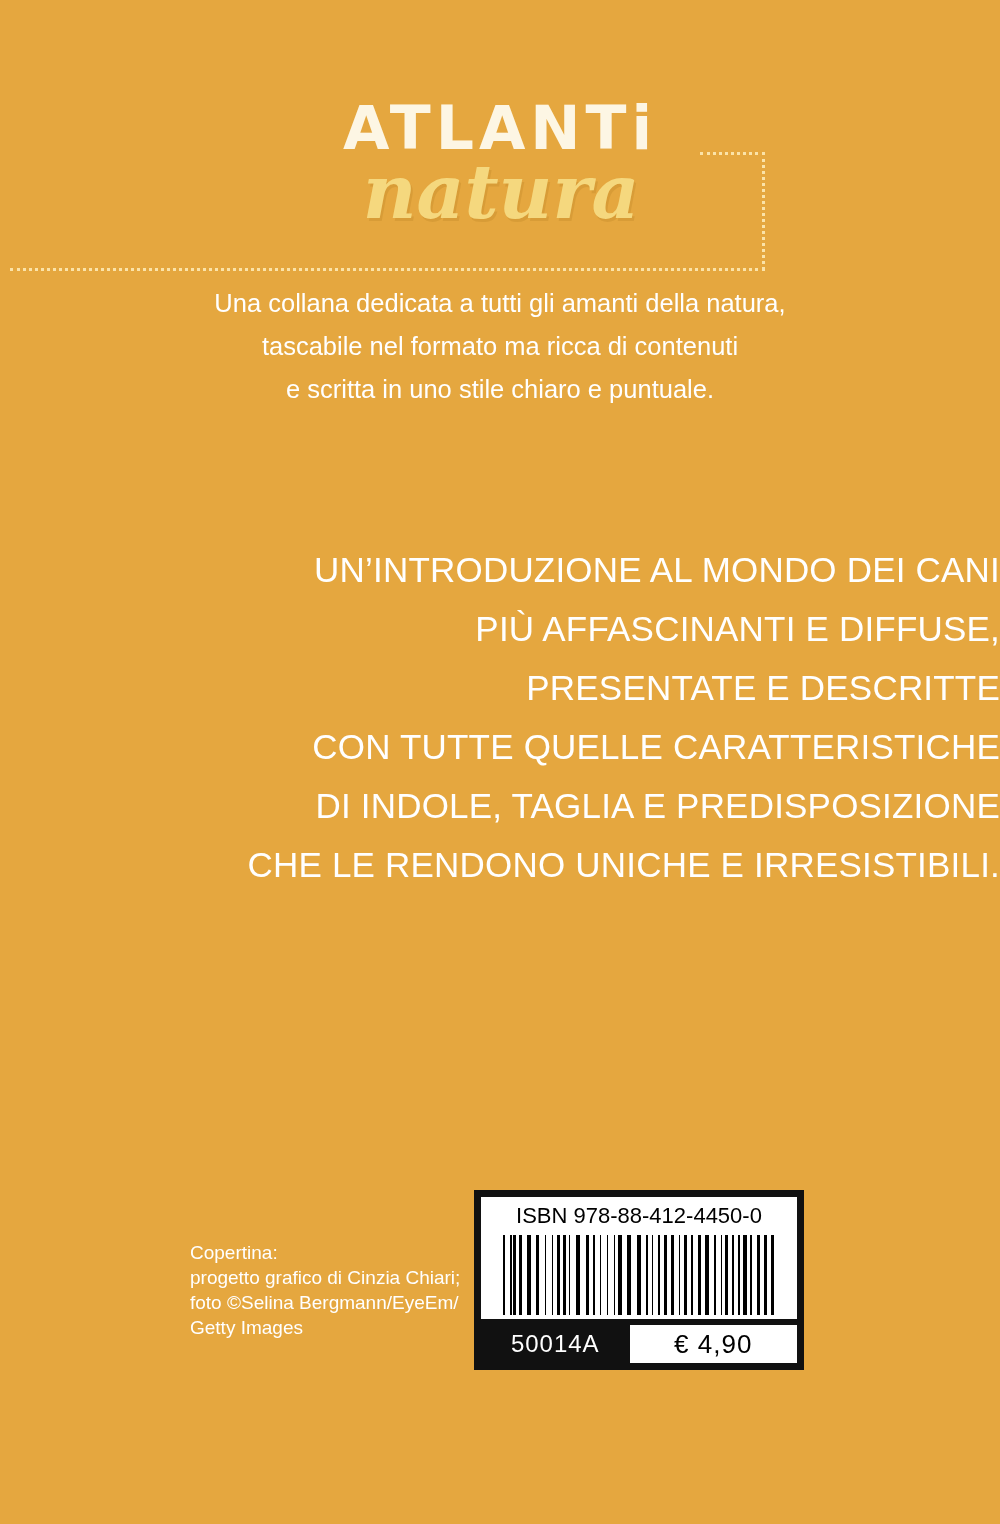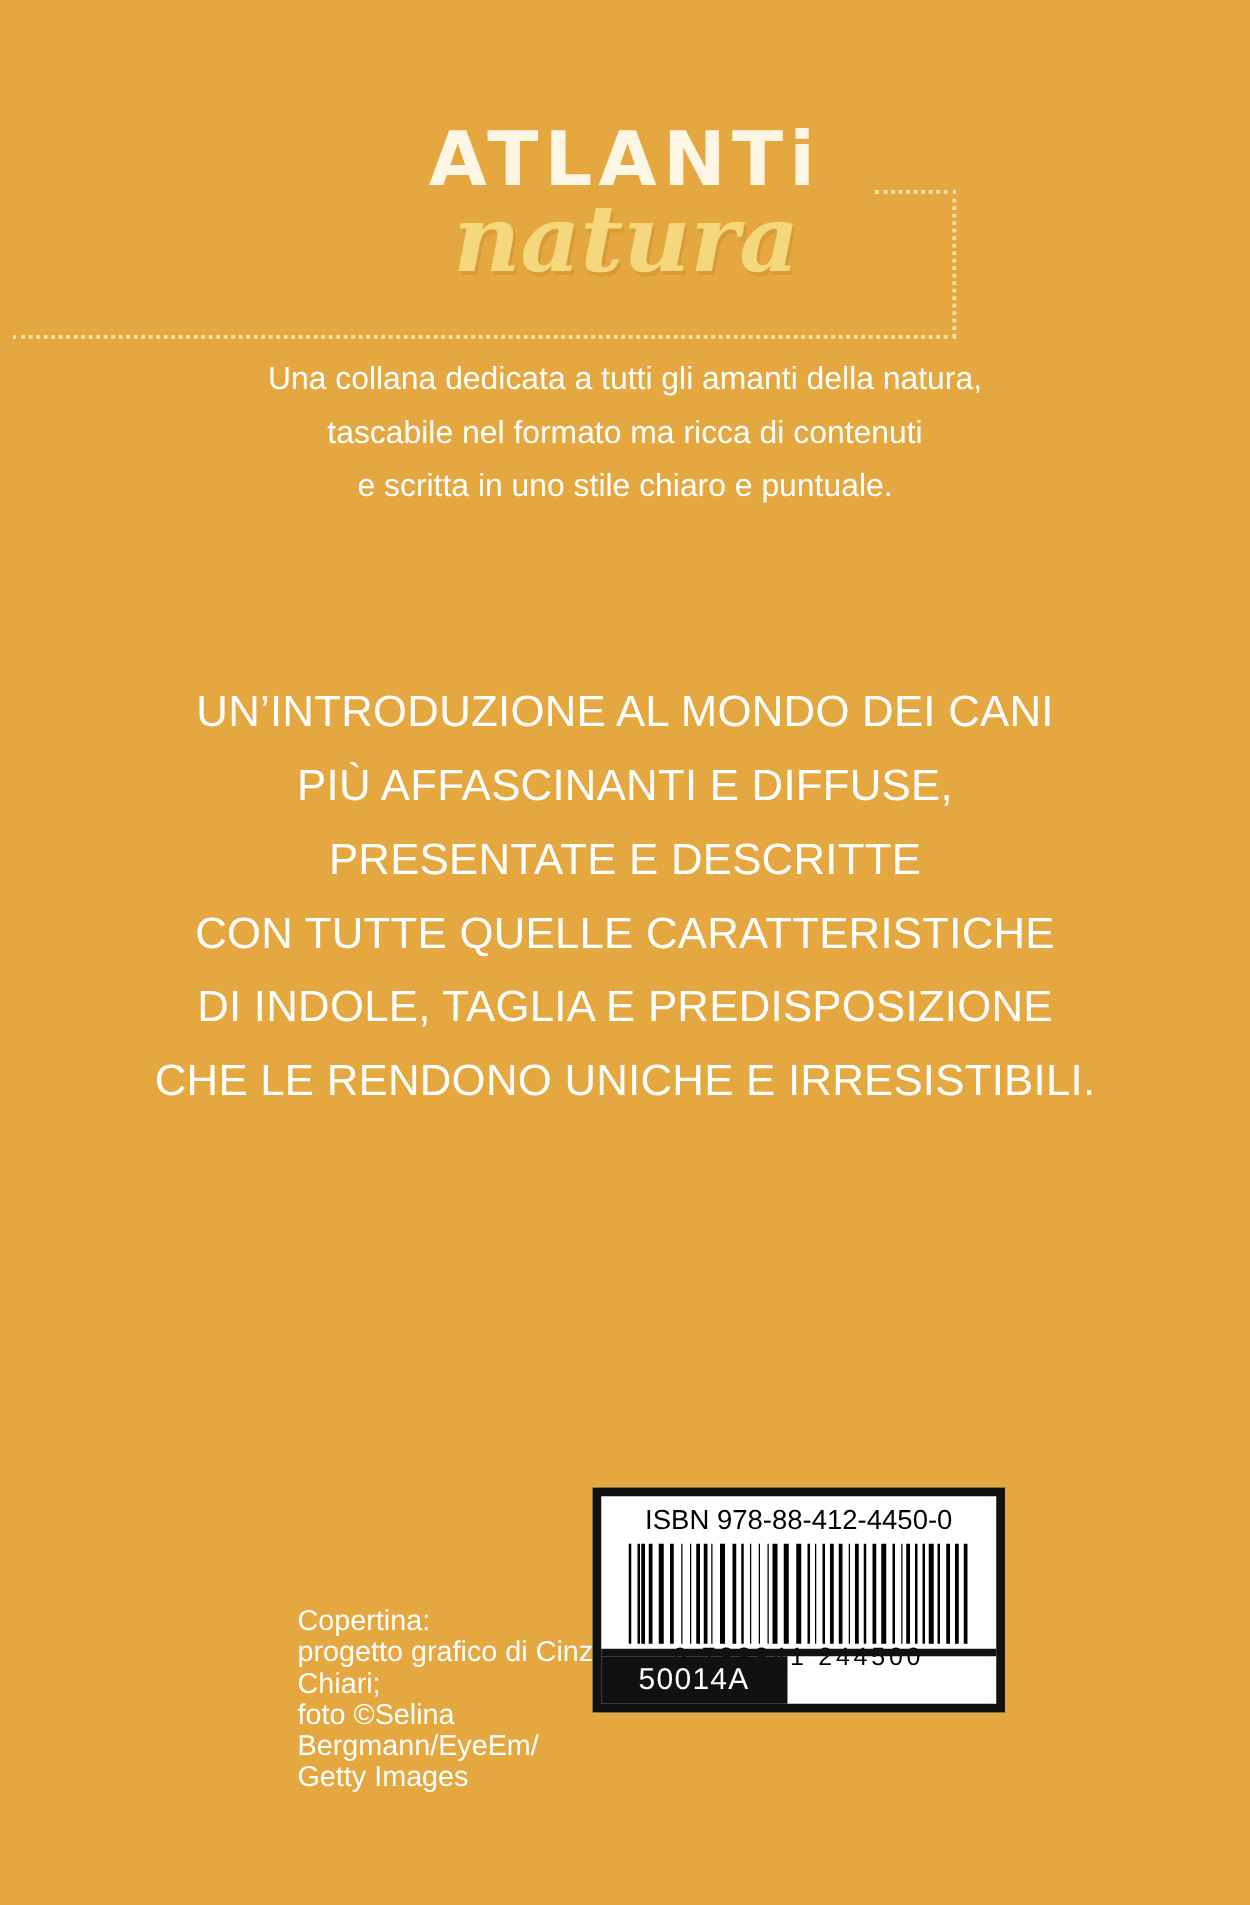--- a/index.html
+++ b/index.html
@@ -89,38 +89,37 @@
     line-height: 43px;
     font-family: "Liberation Sans", sans-serif;
   }
 
   
   .blurb {
     position: absolute;
     top: 540px;
     left: 0;
     width: 1000px;
-    text-align: center;
+    text-align: right;
     color: #ffffff;
     font-size: 35px;
     line-height: 59px;
     font-family: "Liberation Sans", sans-serif;
     letter-spacing: 0.2px;
   }
 
   
   .credits {
     position: absolute;
     left: 190px;
-    top: 1284px;
+    top: 1240px;
     width: 280px;
     color: #ffffff;
-    font-size: 23px;
+    font-size: 19px;
     line-height: 25px;
-    margin-left: 48px;
   }
 
   
   .barcode-box {
     position: absolute;
     left: 474px;
     top: 1190px;
     width: 330px;
     height: 180px;
     background: #ffffff;
@@ -306,14 +305,15 @@
       <i style="width: 4.8px; background: transparent;"></i>
       <i style="width: 3.2px;"></i>
       <i style="width: 3.2px; background: transparent;"></i>
       <i style="width: 3.2px;"></i>
       <i style="width: 3.2px; background: transparent;"></i>
       <i style="width: 3.2px;"></i>
     </div>
   <div class="barnum">9  788841  244500</div>
   <div class="bottom-strip">
     <div class="code-cell">50014A</div>
+    <div class="price-cell">€ 4,90</div>
   </div>
 </div>
 
 </body></html>

